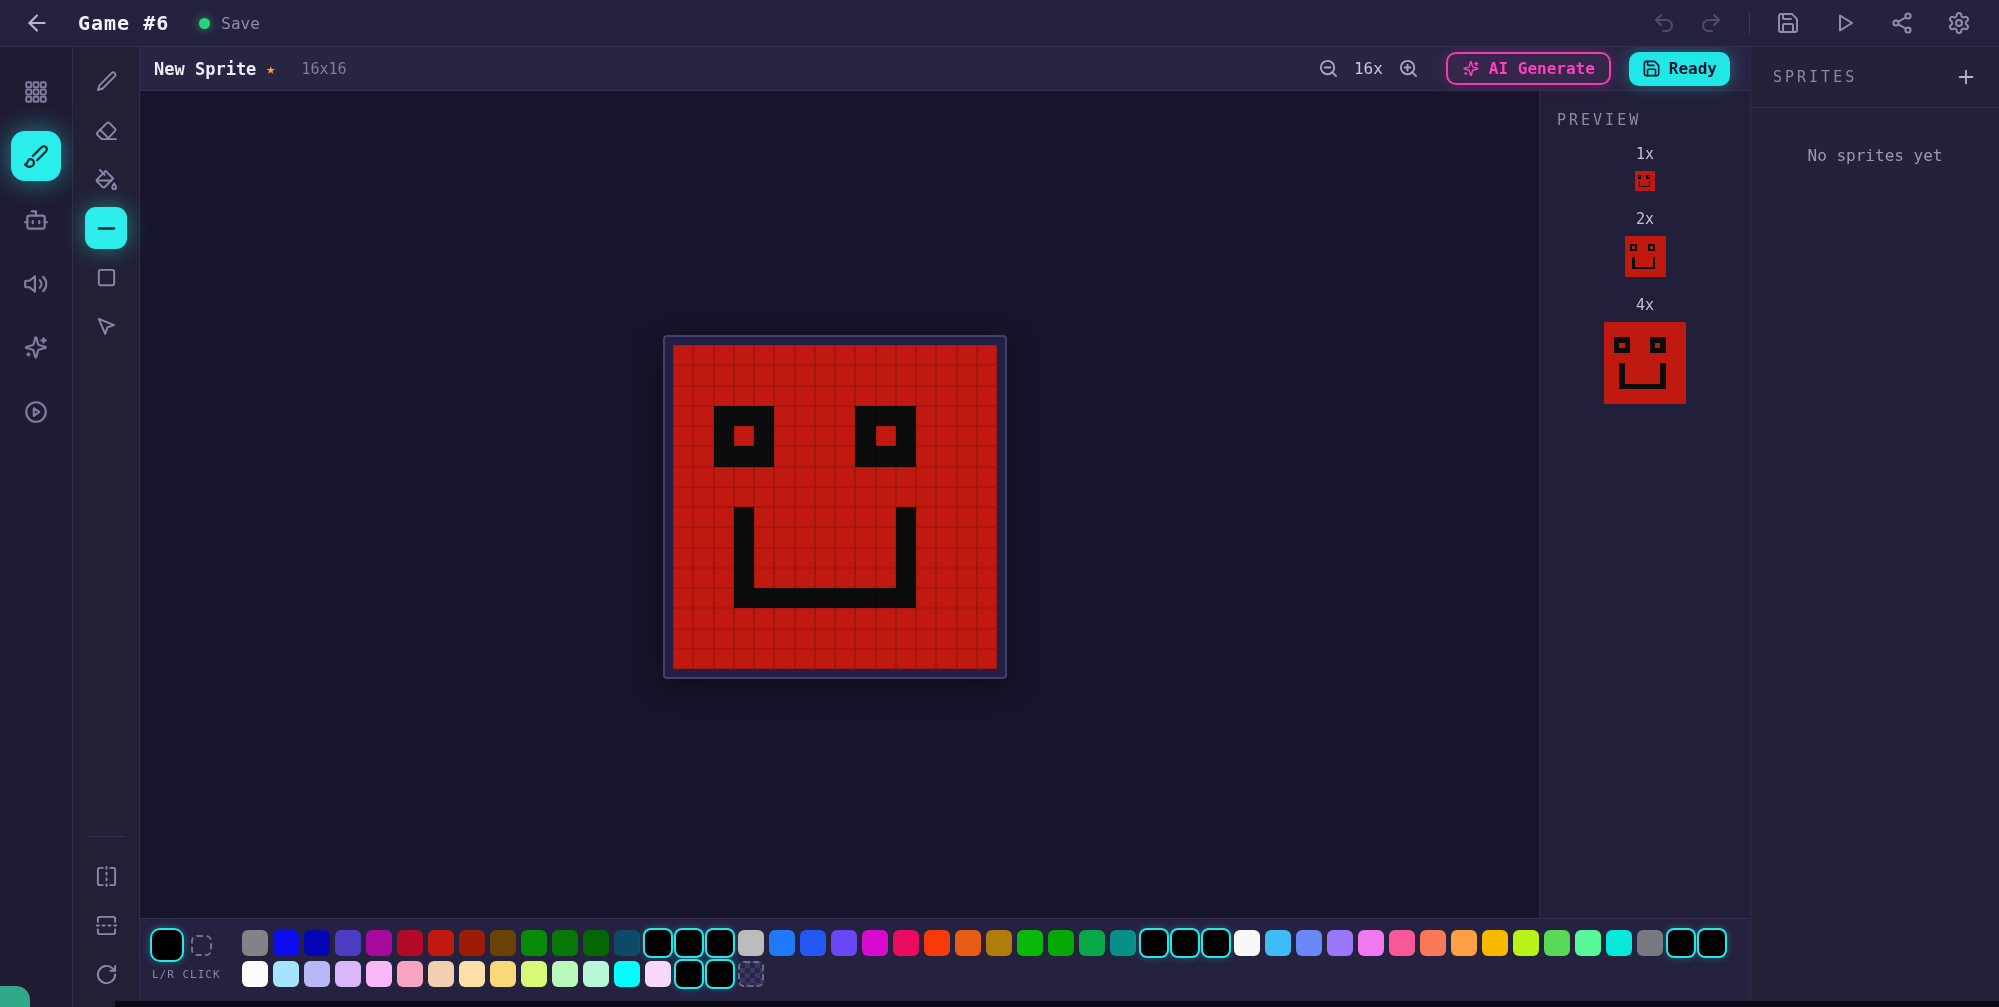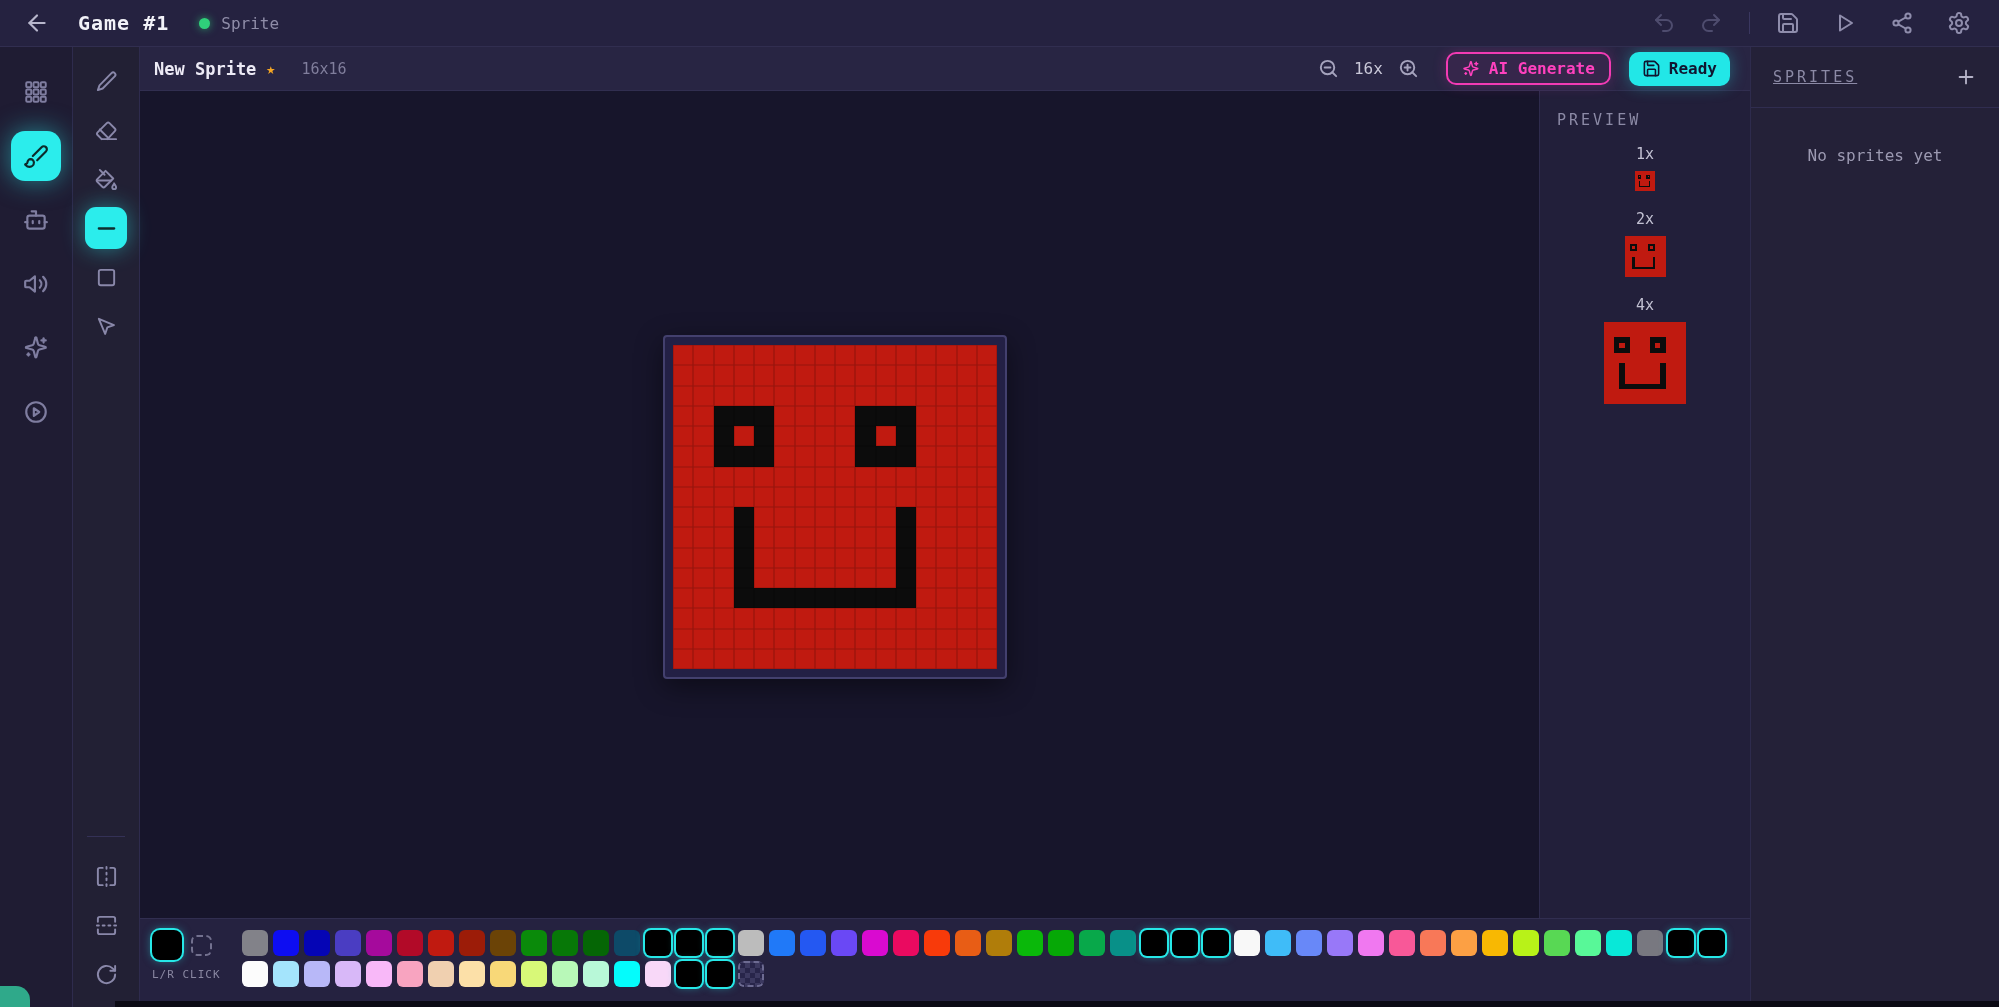--- a/index.html
+++ b/index.html
@@ -80,21 +80,21 @@
   .preview-items { display:flex; flex-direction:column; align-items:center; margin-top:16px; }
   .preview-item { display:flex; flex-direction:column; align-items:center; margin-bottom:19px; }
   .preview-scale-label { font-size:15px; color:#c2c1d2; margin-bottom:8px; }
   .preview-sprite { display:grid; }
 
   
   .sprites-panel { position:absolute; left:1750px; top:47px; width:249px; height:960px;
     background:#242138; border-left:1px solid #2e2b4d; }
   .sprites-header { height:61px; display:flex; align-items:center; justify-content:space-between;
     padding:0 22px; border-bottom:1px solid #302d50; }
-  .sprites-title { font-size:15px; letter-spacing:3px; color:#8c8aa6;text-decoration:underline; }
+  .sprites-title { font-size:15px; letter-spacing:3px; color:#8c8aa6; }
   .add-sprite-btn { width:22px; height:22px; color:#b5b3c8; cursor:pointer; background:none; border:none; }
   .sprites-empty { text-align:center; margin-top:38px; font-size:16px; color:#9c9ab2; }
 
   
   .palette-bar { position:absolute; left:140px; top:918px; width:1610px; height:89px;
     background:#252240; border-top:1px solid #312e50; display:flex; align-items:flex-start;
     padding:11px 0 0 12px; z-index:6; }
   .current-colors { width:68px; }
   .current-swatches { display:flex; align-items:center; gap:9px; }
   .primary-swatch { width:30px; height:30px; border-radius:8px; background:#000;
@@ -121,24 +121,24 @@
 
 <div id="root">
 
   <div class="topbar">
     <div class="back-btn icon">
         <svg viewBox="0 0 24 24" fill="none" stroke="currentColor" stroke-width="2" stroke-linecap="round" stroke-linejoin="round" width="100%" height="100%">
           <path d="M19 12H5"></path>
           <path d="m12 19-7-7 7-7"></path>
         </svg>
       </div>
-    <div class="app-title">Game #1</div>
+    <div class="app-title">Game #6</div>
     <div class="status">
       <div class="status-dot"></div>
-      <div class="status-label">Sprite</div>
+      <div class="status-label">Save</div>
     </div>
     <div class="topbar-right" id="topbar-right">
         <div class="tb-icon icon dim first">
           <svg viewBox="0 0 24 24" fill="none" stroke="currentColor" stroke-width="2" stroke-linecap="round" stroke-linejoin="round" width="100%" height="100%">
             <path d="M9 14 4 9l5-5"></path>
             <path d="M4 9h10.5a5.5 5.5 0 0 1 0 11H11"></path>
           </svg>
         </div>
         <div class="tb-icon icon dim">
           <svg viewBox="0 0 24 24" fill="none" stroke="currentColor" stroke-width="2" stroke-linecap="round" stroke-linejoin="round" width="100%" height="100%">

